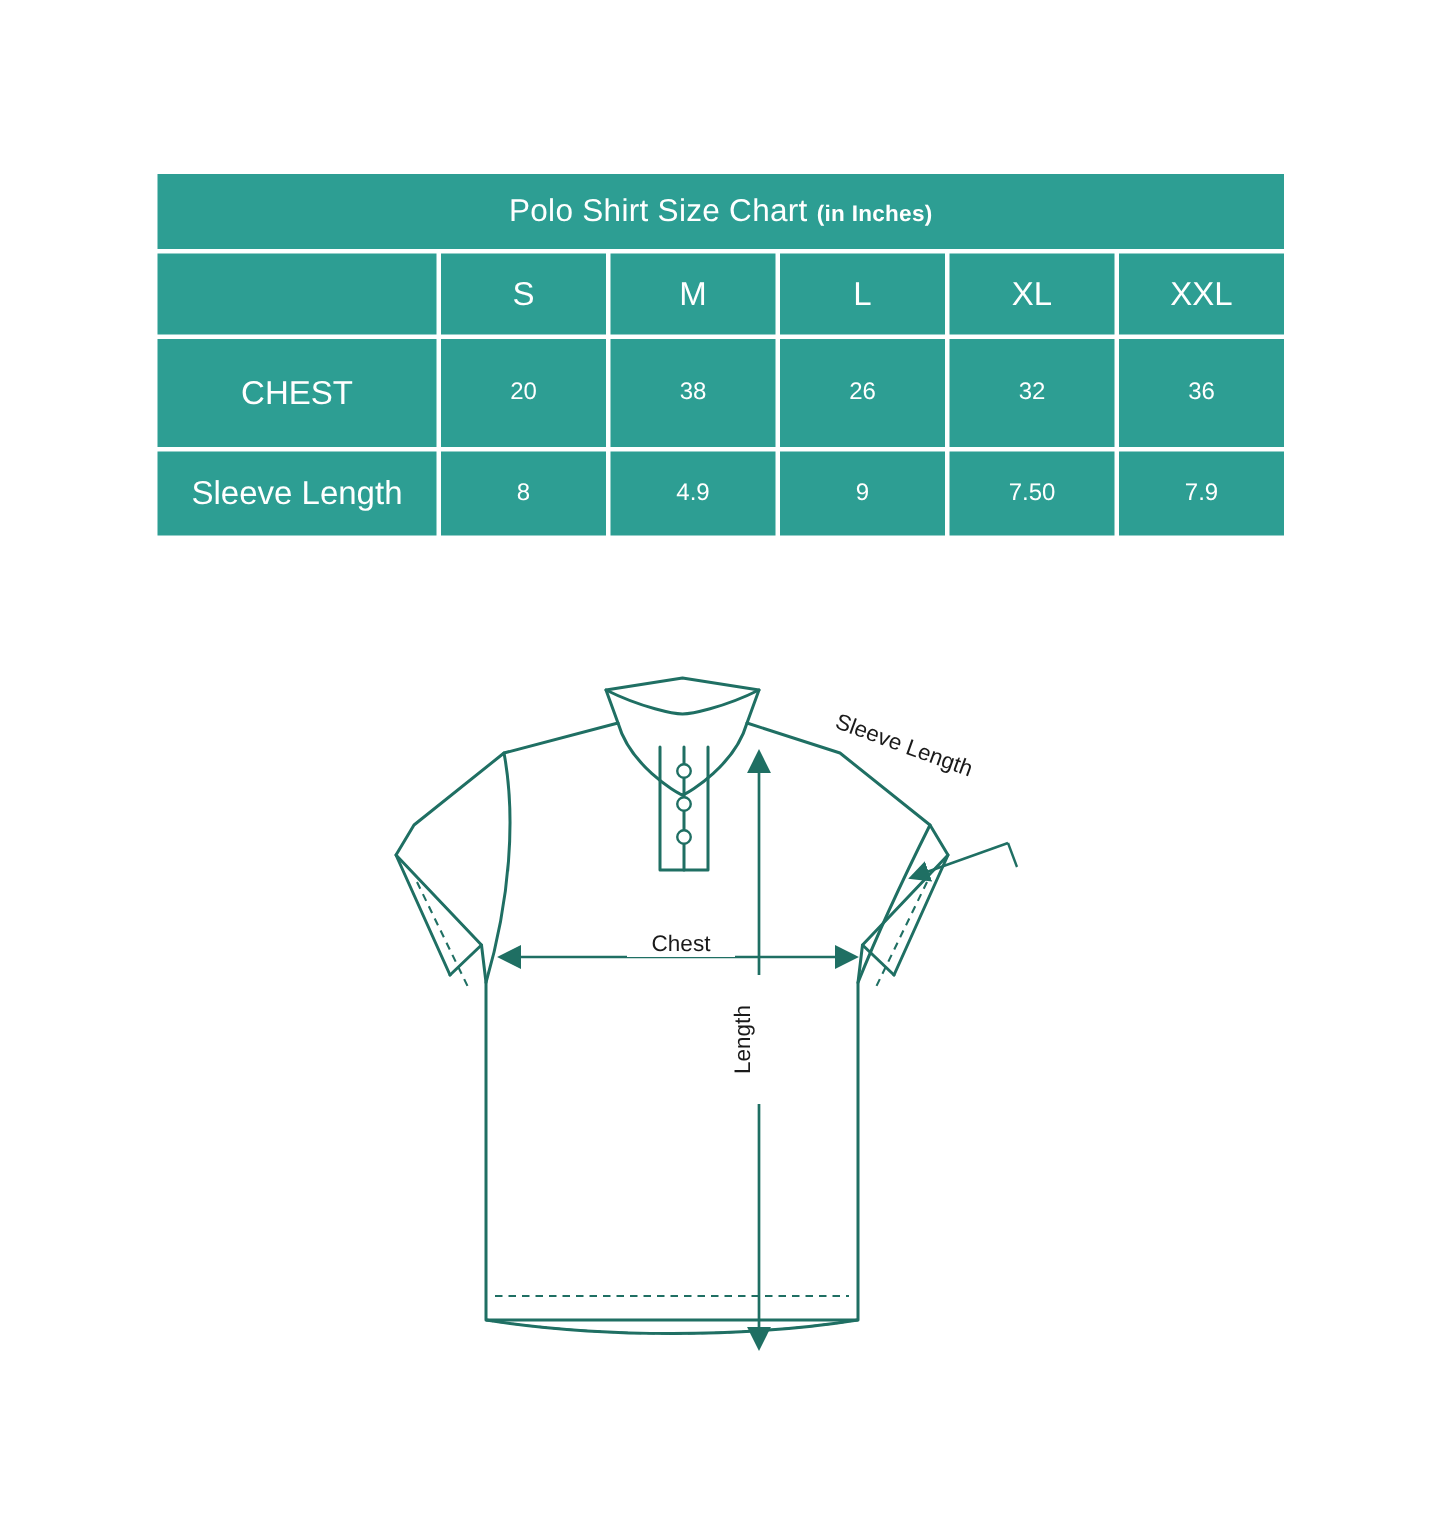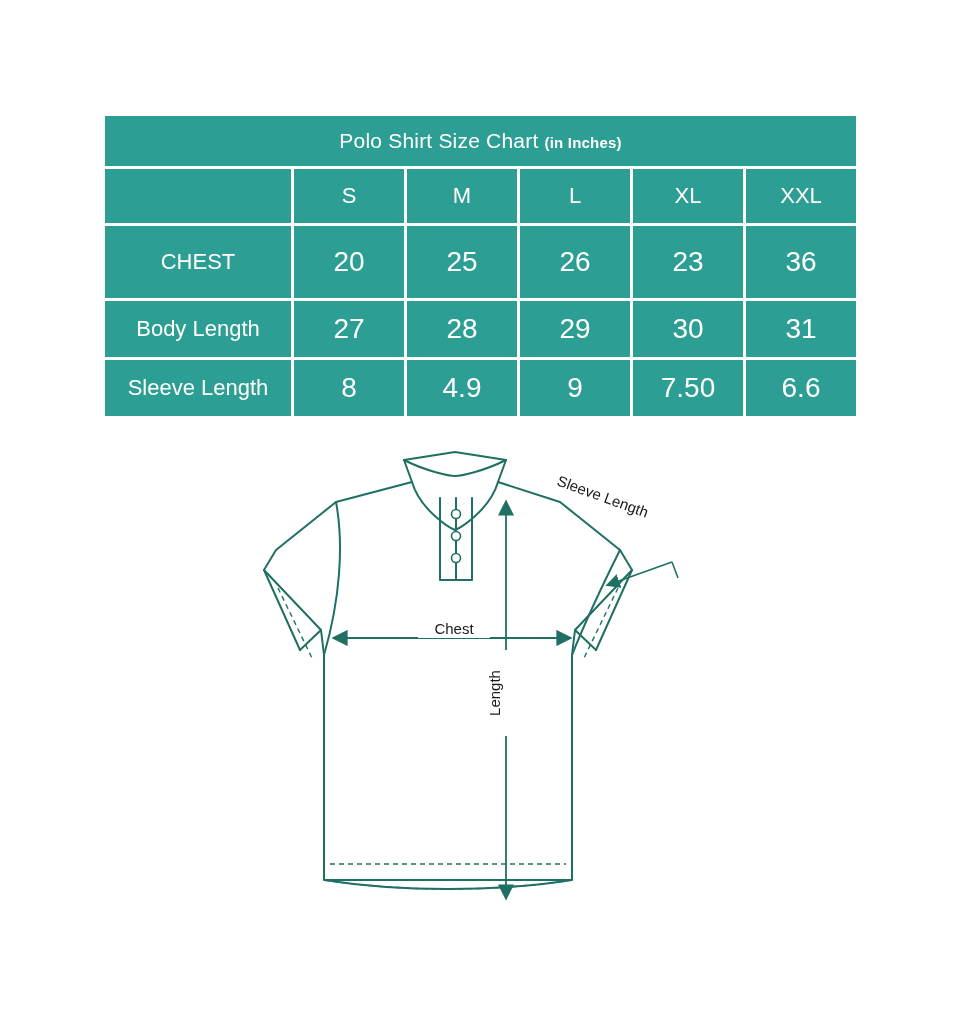--- a/index.html
+++ b/index.html
@@ -57,21 +57,21 @@
   .hdr-blank { height: 54px; }
   .hdr-size {
     height: 54px;
     font-size: 22px;
   }
   .row-label {
     text-align: left;
     padding-left: 18px;
     font-size: 22px;
   }
-  .row-cell { font-size: 28px; }
+  .row-cell { font-size: 16px; }
   tr.r-chest td { height: 72px; }
   tr.r-body td { height: 56px; }
   tr.r-sleeve td { height: 56px; }
 
   col.c-label { width: 186px; }
   col.c-size  { width: 110px; }
 
   
   .illustration {
     position: absolute;
@@ -115,40 +115,32 @@
           <th class="hdr-blank"></th>
           <th class="hdr-size">S</th>
           <th class="hdr-size">M</th>
           <th class="hdr-size">L</th>
           <th class="hdr-size">XL</th>
           <th class="hdr-size">XXL</th>
         </tr>
         <tr class="r-chest">
           <td class="row-label">CHEST</td>
           <td class="row-cell">20</td>
-          <td class="row-cell">25</td>
+          <td class="row-cell">38</td>
           <td class="row-cell">26</td>
-          <td class="row-cell">23</td>
+          <td class="row-cell">32</td>
           <td class="row-cell">36</td>
-        </tr>
-        <tr class="r-body">
-          <td class="row-label">Body Length</td>
-          <td class="row-cell">27</td>
-          <td class="row-cell">28</td>
-          <td class="row-cell">29</td>
-          <td class="row-cell">30</td>
-          <td class="row-cell">31</td>
         </tr>
         <tr class="r-sleeve">
           <td class="row-label">Sleeve Length</td>
           <td class="row-cell">8</td>
           <td class="row-cell">4.9</td>
           <td class="row-cell">9</td>
           <td class="row-cell">7.50</td>
-          <td class="row-cell">6.6</td>
+          <td class="row-cell">7.9</td>
         </tr>
       </tbody>
     </table>
   </div>
 
   <div class="illustration">
     <svg width="956" height="560" viewBox="0 0 956 560" xmlns="http://www.w3.org/2000/svg">
       <g fill="none" stroke="#1f6f63" stroke-width="2" stroke-linejoin="round" stroke-linecap="round">
 
         <path d="M412 42

